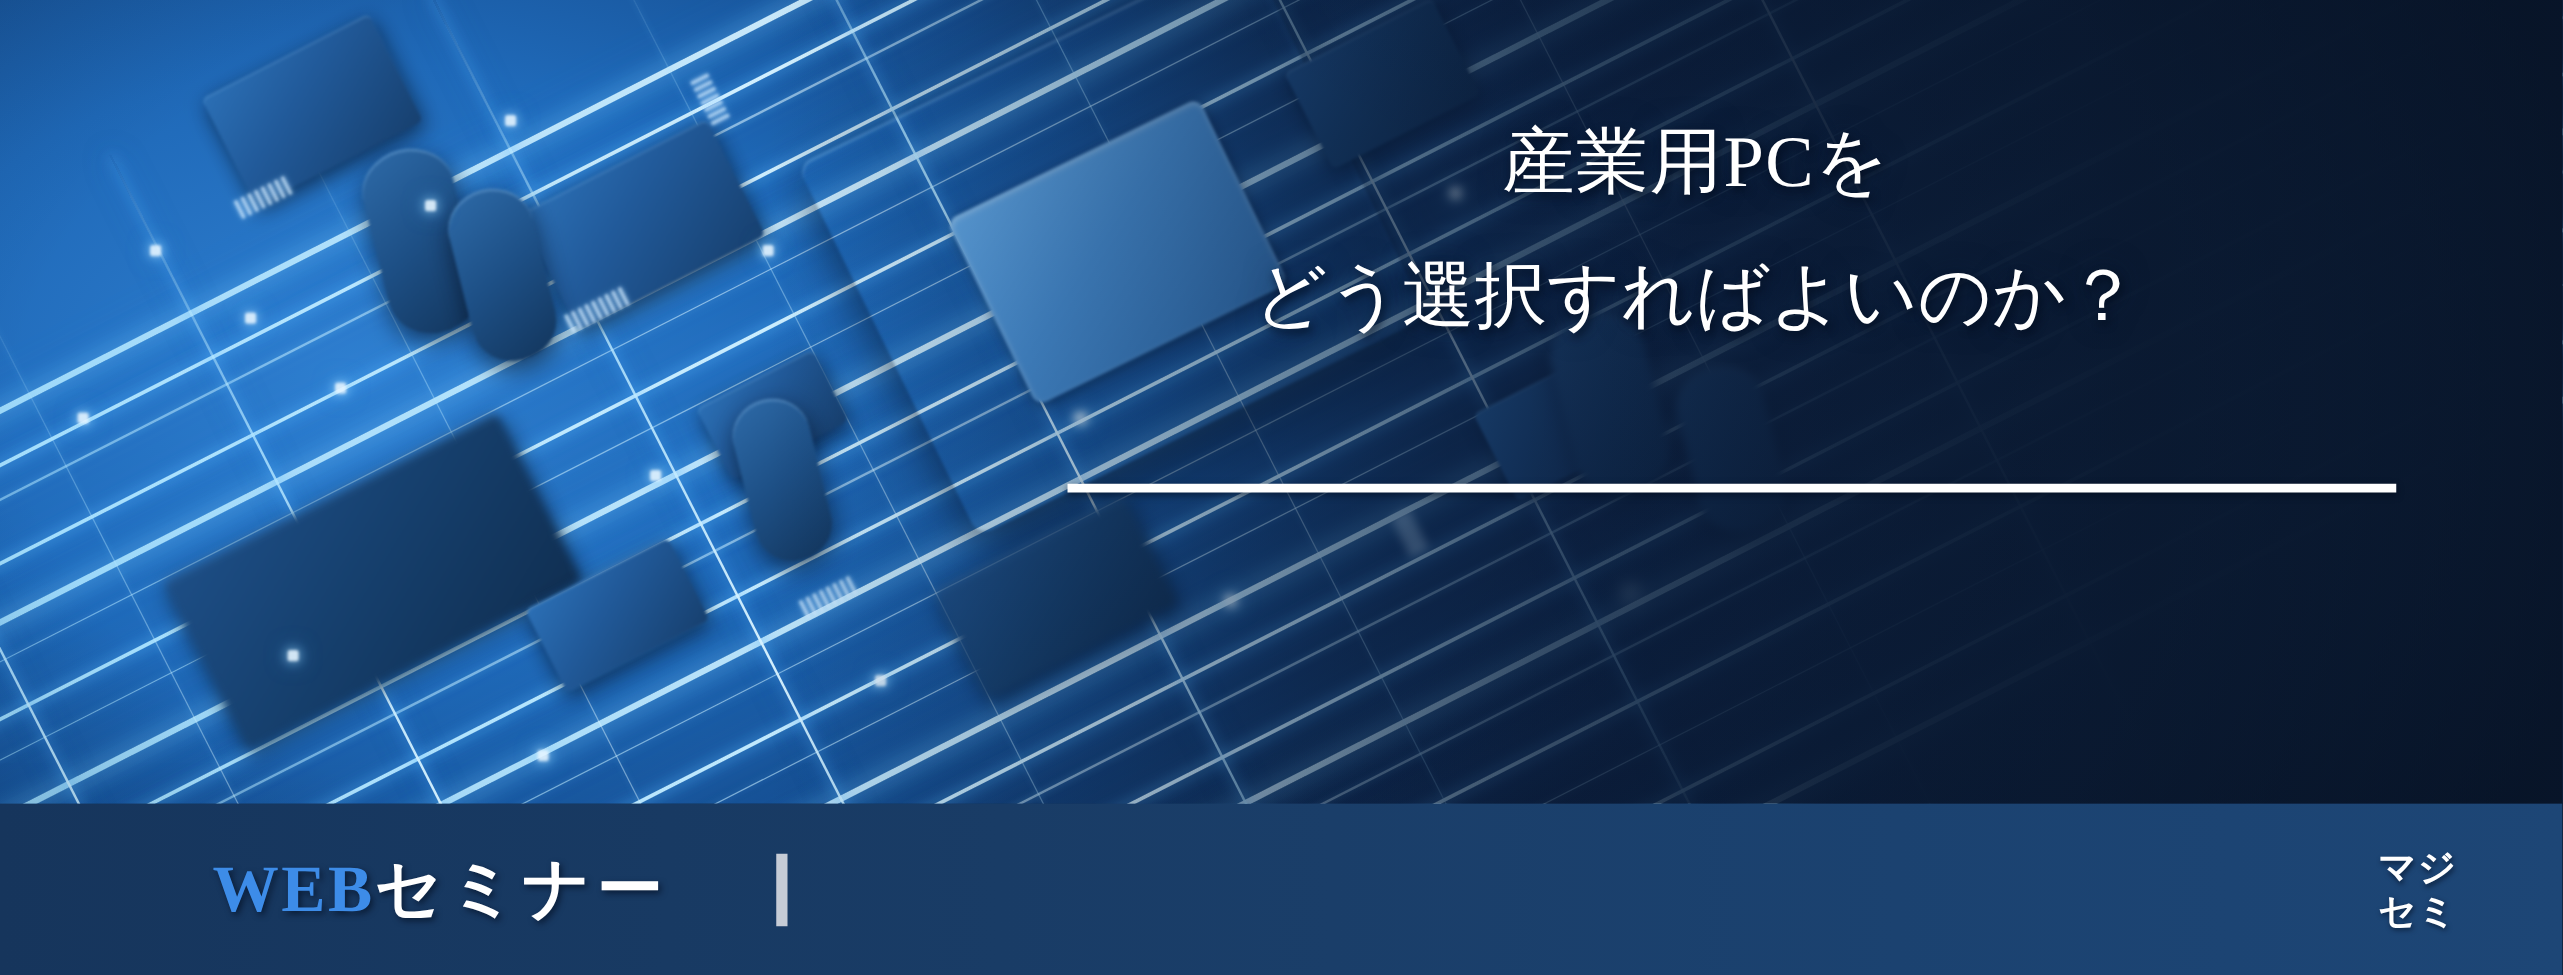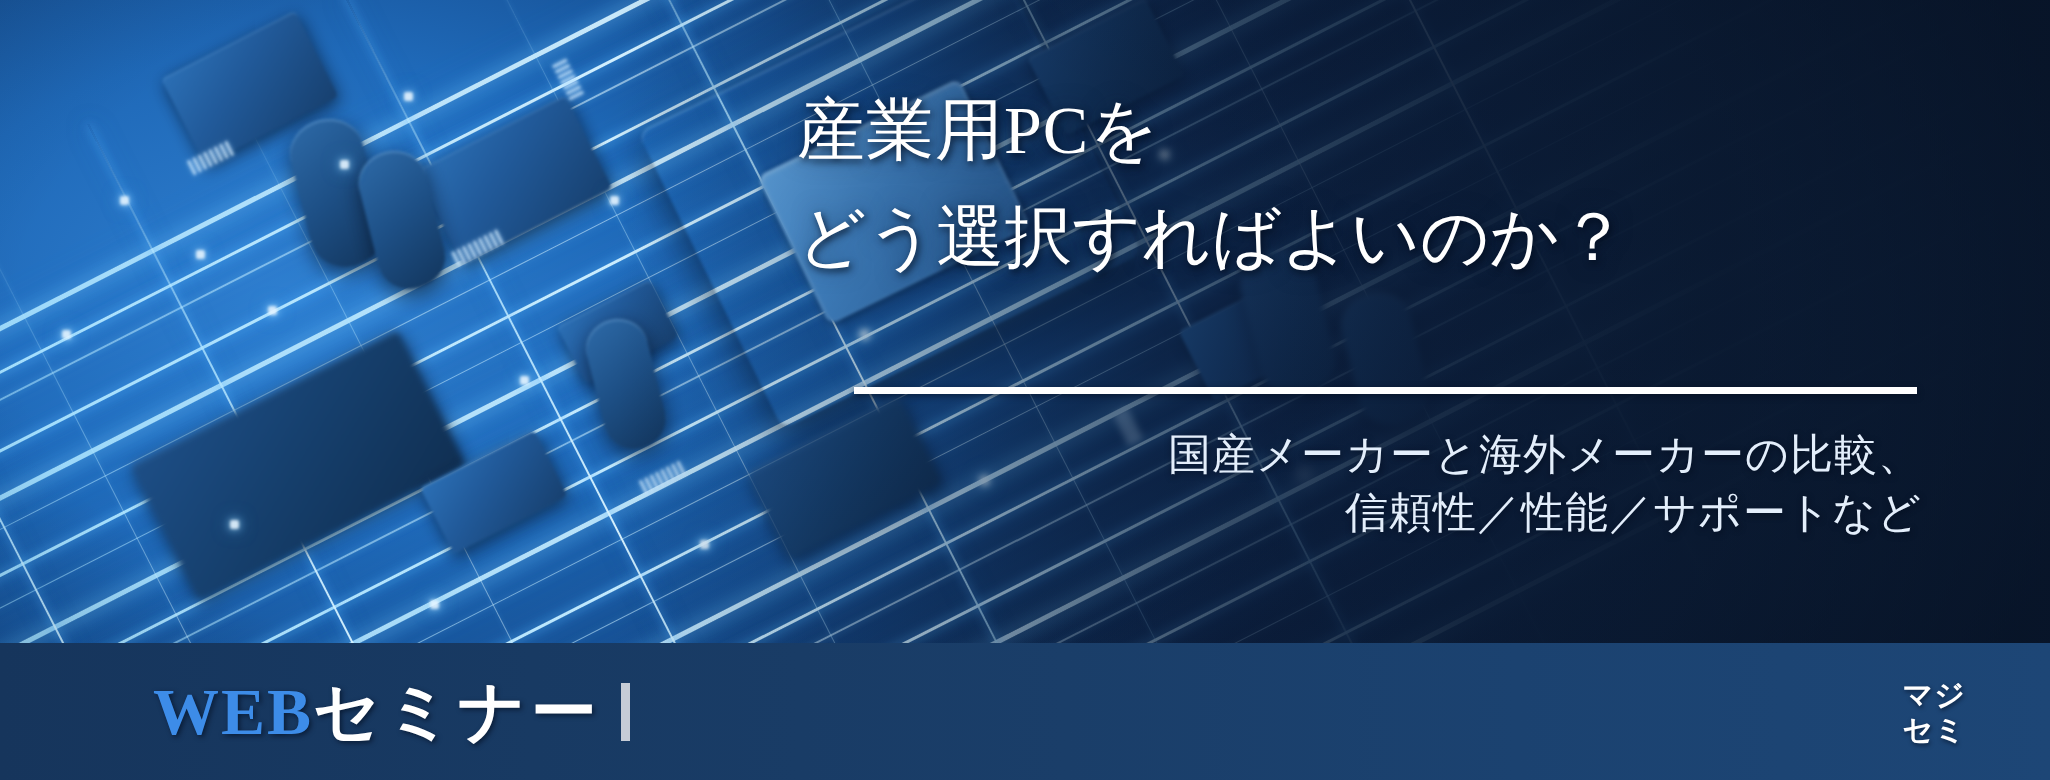--- a/index.html
+++ b/index.html
@@ -87,24 +87,24 @@
     background:rgba(226,243,255,.92);
     box-shadow:0 0 9px rgba(150,215,255,.95), 0 0 18px rgba(80,175,255,.6);
   }
   .blur-soft { filter:blur(1.4px); }
   .blur-mid  { filter:blur(3.4px); }
   .blur-hard { filter:blur(6.5px); }
 
   
   .headline {
     position:absolute; right:133px; top:74px;
-    width:1120px; text-align:left;
+    width:1120px; text-align:center;
     font-family:"Liberation Serif", "DejaVu Serif", serif;
     color:#ffffff;
-    font-size:68px; line-height:112px;
+    font-size:58px; line-height:112px;
     letter-spacing:1px;
     text-shadow:2px 3px 7px rgba(2,10,26,.78), 0 0 22px rgba(10,30,60,.5);
     white-space:nowrap;
   }
   .headline .l2 { letter-spacing:0px;font-family:Liberation Mono, monospace; }
 
   .rule {
     position:absolute; right:133px; top:387px;
     width:1063px; height:7px; background:#ffffff;
     box-shadow:0 2px 6px rgba(2,10,26,.55);
@@ -122,23 +122,23 @@
 
   
   .bar {
     position:absolute; left:0; right:0; bottom:0; height:137px;
     background:linear-gradient(90deg, #16355c 0%, #183a63 26%, #1a3e69 52%, #1b4270 74%, #1d4676 100%);
     display:flex; align-items:center;
   }
   .bar-inner { position:relative; width:100%; height:100%; }
 
   .webseminar {
-    position:absolute; left:153px; top:50%; transform:translateY(-50%);
+    position:absolute; left:170px; top:50%; transform:translateY(-50%);
     font-family:"Liberation Serif", "DejaVu Serif", serif;
-    font-size:66px; font-weight:bold; letter-spacing:2px;
+    font-size:53px; font-weight:bold; letter-spacing:2px;
     white-space:nowrap;
     text-shadow:2px 2px 5px rgba(2,10,26,.6);
   }
   .webseminar .web { color:#3d8ce8; }
   .webseminar .semi { color:#ffffff; letter-spacing:5px; }
 
   .divider {
     position:absolute; left:621px; top:50%; transform:translateY(-50%);
     width:9px; height:58px; background:#c6ccd6;
   }
@@ -302,24 +302,20 @@
     <div class="bg-vignette"></div>
   </div>
 
   <div class="headline">
     <div class="l1">産業用PCを</div>
     <div class="l2">どう選択すればよいのか？</div>
   </div>
 
   <div class="rule"></div>
 
-  <div class="subtitle">
-    <div>国産メーカーと海外メーカーの比較、</div>
-    <div>信頼性／性能／サポートなど</div>
-  </div>
 
   <div class="bar">
     <div class="bar-inner">
 
       <div class="webseminar">
         <span class="web">WEB</span><span class="semi">セミナー</span>
       </div>
 
       <div class="divider"></div>
 

